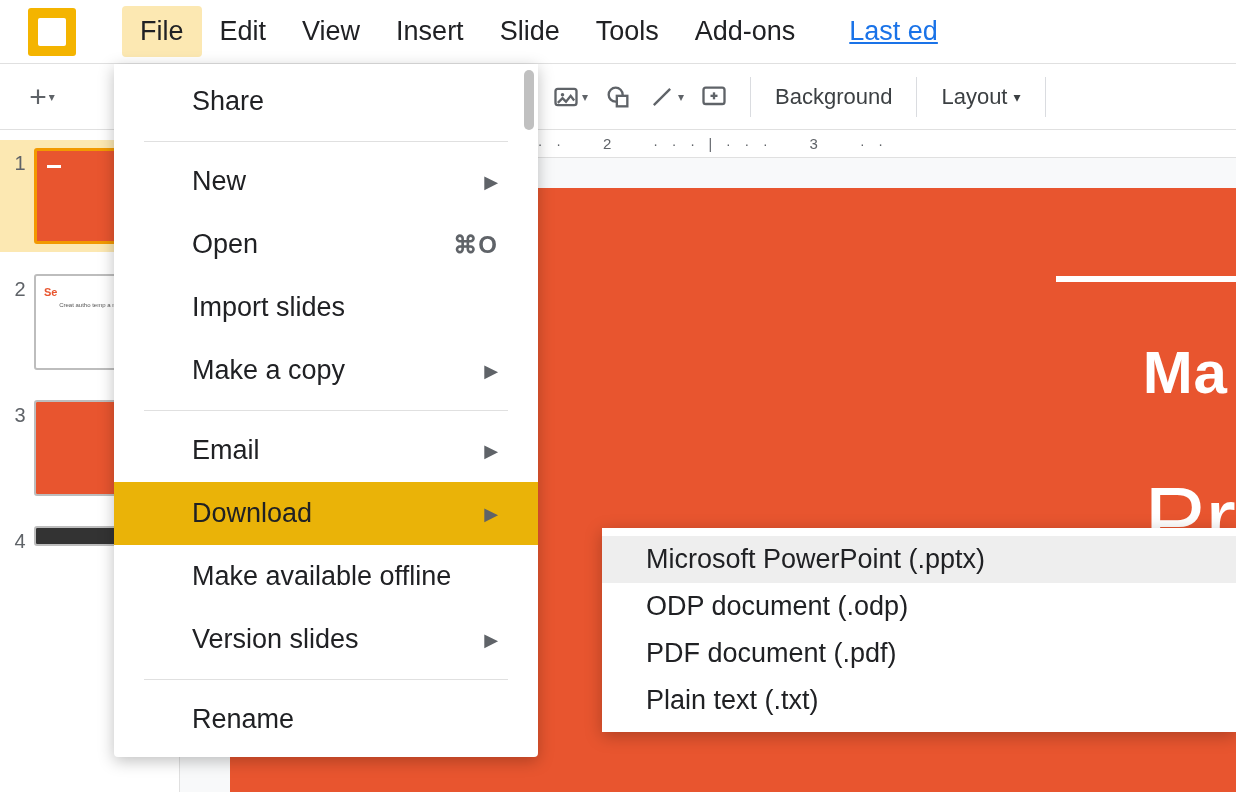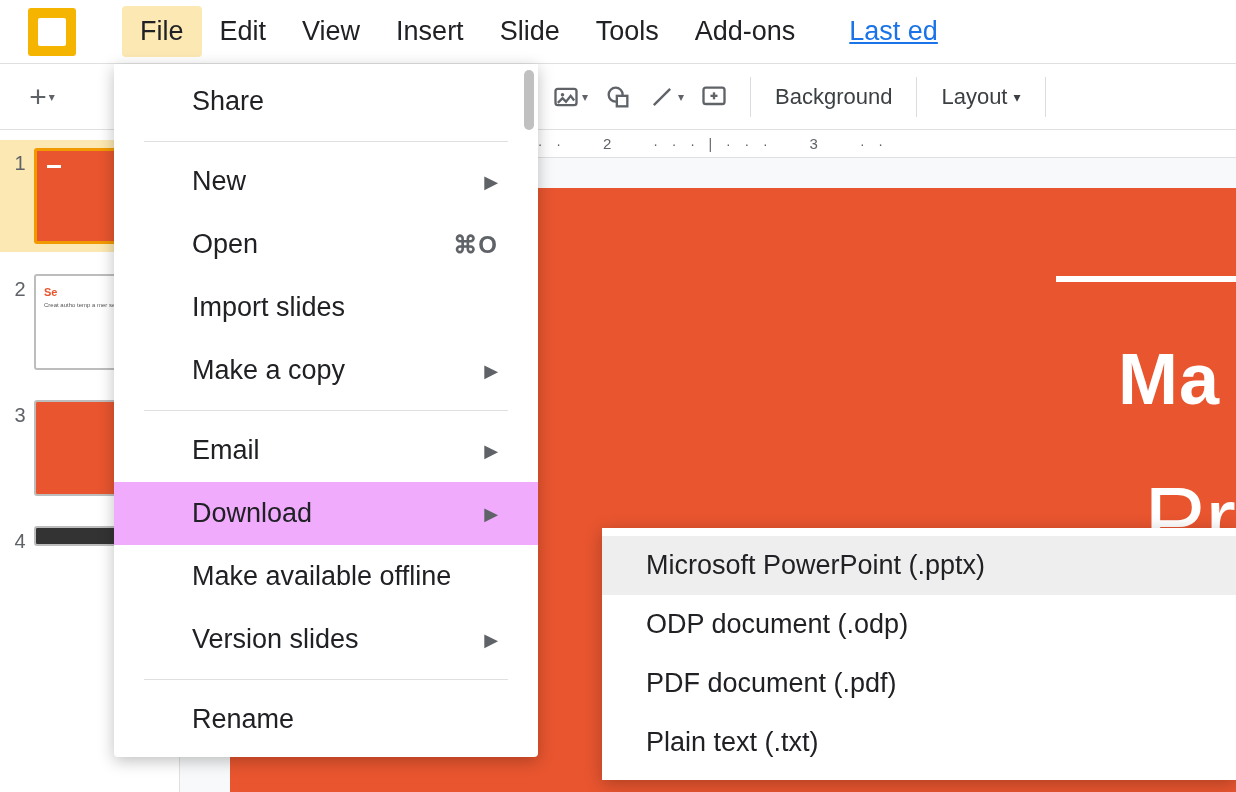--- a/index.html
+++ b/index.html
@@ -19,51 +19,51 @@
 .tool-btn { display: flex; align-items: center; justify-content: center; min-width: 44px; height: 44px; margin-right: 4px; cursor: pointer; font-size: 26px; color: #5f6368; border-radius: 4px; }
 .tool-sep { width: 1px; height: 40px; background: #dadce0; margin: 0 10px; }
 .tool-label { font-size: 22px; color: #3c4043; padding: 0 14px; height: 44px; display: flex; align-items: center; cursor: pointer; }
 .tool-label .caret { margin-left: 6px; font-size: 14px; }
 
 
 .main { display: flex; height: calc(100% - 130px); position: relative; }
 .thumbs { width: 180px; border-right: 1px solid #e0e0e0; padding-top: 18px; }
 .thumb-row { display: flex; align-items: flex-start; padding: 0 6px 30px 6px; }
 .thumb-num { width: 28px; font-size: 20px; color: #5f6368; padding-top: 4px; text-align: center; }
-.thumb-box { width: 128px; height: 96px; border: 2px solid #bdbdbd; border-radius: 3px; background: #fff; position: relative; overflow: hidden; }
+.thumb-box { width: 128px; height: 96px; border: 2px solid #bdbdbd; border-radius: 3px; background: #fff; position: relative; overflow: hidden; text-align: center; }
 .thumb-row.selected { background: #fce8b2; margin: -8px 0 22px 0; padding-top: 8px; padding-bottom: 8px; }
 .thumb-row.selected .thumb-box { border: 3px solid #f29900; }
 .thumb-orange { position: absolute; inset: 0; background: #e8552f; }
 .thumb-orange-bar { position: absolute; left: 10px; top: 14px; width: 14px; height: 3px; background: #fff; }
 .thumb-text-title { color: #e8552f; font-weight: bold; font-size: 11px; position: absolute; left: 8px; top: 10px; }
 .thumb-text-body { position: absolute; left: 8px; top: 26px; right: 8px; font-size: 6px; color: #555; line-height: 1.2; }
 .thumb-dark { position: absolute; inset: 0; background: #333; }
 
 
 .canvas-area { flex: 1; position: relative; background: #f8f9fa; }
 .ruler { position: absolute; left: 0; right: 0; top: 0; height: 28px; background: #fff; border-bottom: 1px solid #e0e0e0; display: flex; align-items: center; padding-left: 60px; font-size: 14px; color: #5f6368; letter-spacing: 2px; }
 .ruler span.num { margin: 0 40px; font-size: 15px; }
 .slide-canvas { position: absolute; left: 50px; top: 58px; right: 0; bottom: 0; background: #e8552f; }
 .slide-bar { position: absolute; left: 80px; top: 70px; width: 50px; height: 8px; background: #fff; }
 .slide-line { position: absolute; right: 0; top: 88px; width: 180px; height: 6px; background: #fff; }
-.slide-title { position: absolute; right: 16px; top: 150px; color: #fff; font-size: 72px; font-weight: 700; letter-spacing: 1px; }
+.slide-title { position: absolute; right: 8px; top: 150px; color: #fff; font-size: 60px; font-weight: 700; letter-spacing: 1px; }
 .slide-sub { position: absolute; right: 0; top: 280px; color: #fff; font-size: 92px; font-weight: 400; }
 
 
 .dropdown { position: absolute; left: 114px; top: 64px; width: 424px; background: #fff; box-shadow: 0 4px 16px rgba(0,0,0,.25); border-radius: 0 0 4px 4px; z-index: 50; padding: 6px 0; }
 .dd-scroll { position: absolute; right: 4px; top: 6px; width: 10px; height: 60px; background: #c0c0c0; border-radius: 5px; }
 .dd-item { display: flex; align-items: center; justify-content: space-between; padding: 16px 40px 16px 78px; font-size: 27px; color: #202124; cursor: pointer; }
-.dd-item.highlight { background: #f0abfc; }
+.dd-item.highlight { background: #eab308; }
 .dd-item .arrow { color: #5f6368; font-size: 18px; }
 .dd-item .shortcut { color: #5f6368; font-size: 24px; font-weight: 600; letter-spacing: 1px; }
 .dd-divider { height: 1px; background: #e0e0e0; margin: 8px 30px; }
 
 
 .submenu { position: absolute; left: 602px; top: 590px; width: 634px; background: #fff; box-shadow: 0 4px 16px rgba(0,0,0,.25); z-index: 60; padding: 8px 0; }
-.sub-item { padding: 14px 44px; font-size: 27px; color: #202124; cursor: pointer; }
+.sub-item { padding: 8px 44px; font-size: 27px; color: #202124; cursor: pointer; }
 .sub-item.highlight { background: #eeeeee; }
 
 .plus-icon { font-size: 30px; font-weight: 300; }
 .caret-sm { font-size: 12px; color: #5f6368; margin-left: 2px; }
 </style>
 </head>
 <body>
 
 <div class="topbar">
   <div class="app-logo"></div>

